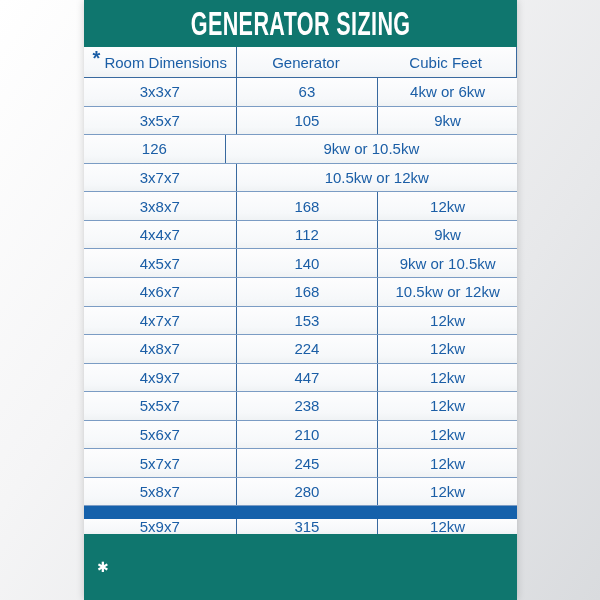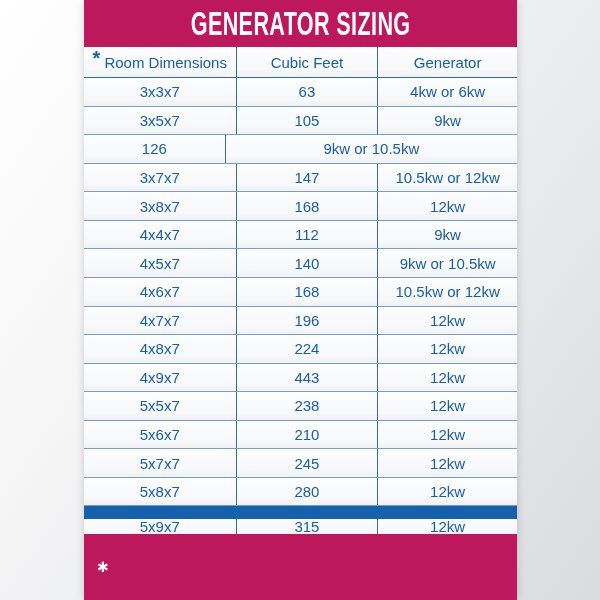--- a/index.html
+++ b/index.html
@@ -3,21 +3,21 @@
 <meta charset="utf-8">
 <style>
   html, body { margin:0; padding:0; }
   body {
     width:600px; height:600px; overflow:hidden; position:relative;
     background: linear-gradient(125deg, #ffffff 0%, #f5f5f6 35%, #e7e8ea 70%, #d9dbde 100%);
     font-family: "Liberation Sans", "DejaVu Sans", sans-serif;
   }
   .panel {
     position:absolute; left:84px; top:0; width:433px; height:600px;
-    background:#be185d;
+    background:#0f766e;
     display:flex; flex-direction:column;
     box-shadow: 0 0 8px rgba(0,0,0,0.18);
   }
   .title-strip {
     height:47px; flex:0 0 47px;
     display:flex; align-items:center; justify-content:center;
   }
   .title {
     color:#ffffff; font-weight:bold; font-size:30px; line-height:1;
     white-space:nowrap; letter-spacing:0.5px;
@@ -61,42 +61,41 @@
     <div class="title">GENERATOR SIZING</div>
   </div>
 
   <div class="table-wrap">
 
     <div class="trow head">
       <div class="cell c0 hcell">
         <span class="ast">*</span>
         <span>Room Dimensions</span>
       </div>
+      <div class="cell c2 hcell">Generator</div>
       <div class="cell c1 hcell">Cubic Feet</div>
-      <div class="cell c2 hcell">Generator</div>
     </div>
 
     <div class="tbody" style="display:flex;flex-direction:column;flex:1 1 auto;">
         <div class="trow">
           <div class="cell c0">3x3x7</div>
           <div class="cell c1">63</div>
           <div class="cell c2">4kw or 6kw</div>
         </div>
         <div class="trow">
           <div class="cell c0">3x5x7</div>
           <div class="cell c1">105</div>
           <div class="cell c2">9kw</div>
         </div>
         <div class="trow">
           <div class="cell c1">126</div>
           <div class="cell c2">9kw or 10.5kw</div>
         </div>
         <div class="trow">
           <div class="cell c0">3x7x7</div>
-          <div class="cell c1">147</div>
           <div class="cell c2">10.5kw or 12kw</div>
         </div>
         <div class="trow">
           <div class="cell c0">3x8x7</div>
           <div class="cell c1">168</div>
           <div class="cell c2">12kw</div>
         </div>
         <div class="trow">
           <div class="cell c0">4x4x7</div>
           <div class="cell c1">112</div>
@@ -107,31 +106,31 @@
           <div class="cell c1">140</div>
           <div class="cell c2">9kw or 10.5kw</div>
         </div>
         <div class="trow">
           <div class="cell c0">4x6x7</div>
           <div class="cell c1">168</div>
           <div class="cell c2">10.5kw or 12kw</div>
         </div>
         <div class="trow">
           <div class="cell c0">4x7x7</div>
-          <div class="cell c1">196</div>
+          <div class="cell c1">153</div>
           <div class="cell c2">12kw</div>
         </div>
         <div class="trow">
           <div class="cell c0">4x8x7</div>
           <div class="cell c1">224</div>
           <div class="cell c2">12kw</div>
         </div>
         <div class="trow">
           <div class="cell c0">4x9x7</div>
-          <div class="cell c1">443</div>
+          <div class="cell c1">447</div>
           <div class="cell c2">12kw</div>
         </div>
         <div class="trow">
           <div class="cell c0">5x5x7</div>
           <div class="cell c1">238</div>
           <div class="cell c2">12kw</div>
         </div>
         <div class="trow">
           <div class="cell c0">5x6x7</div>
           <div class="cell c1">210</div>

